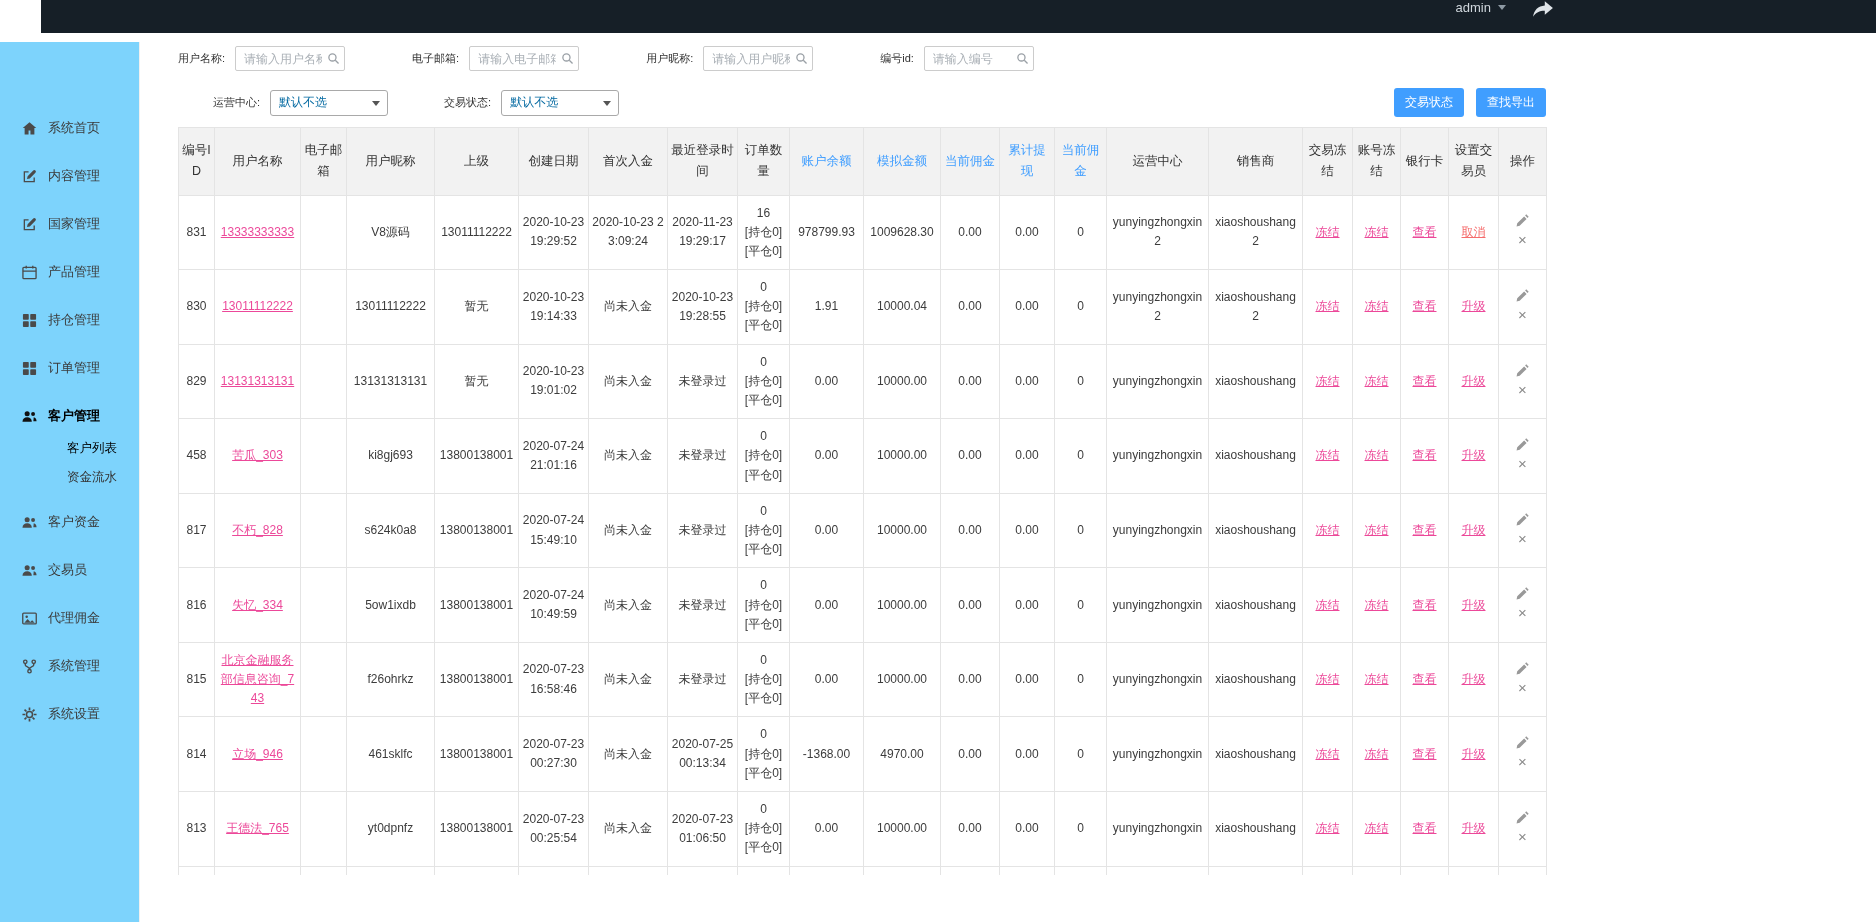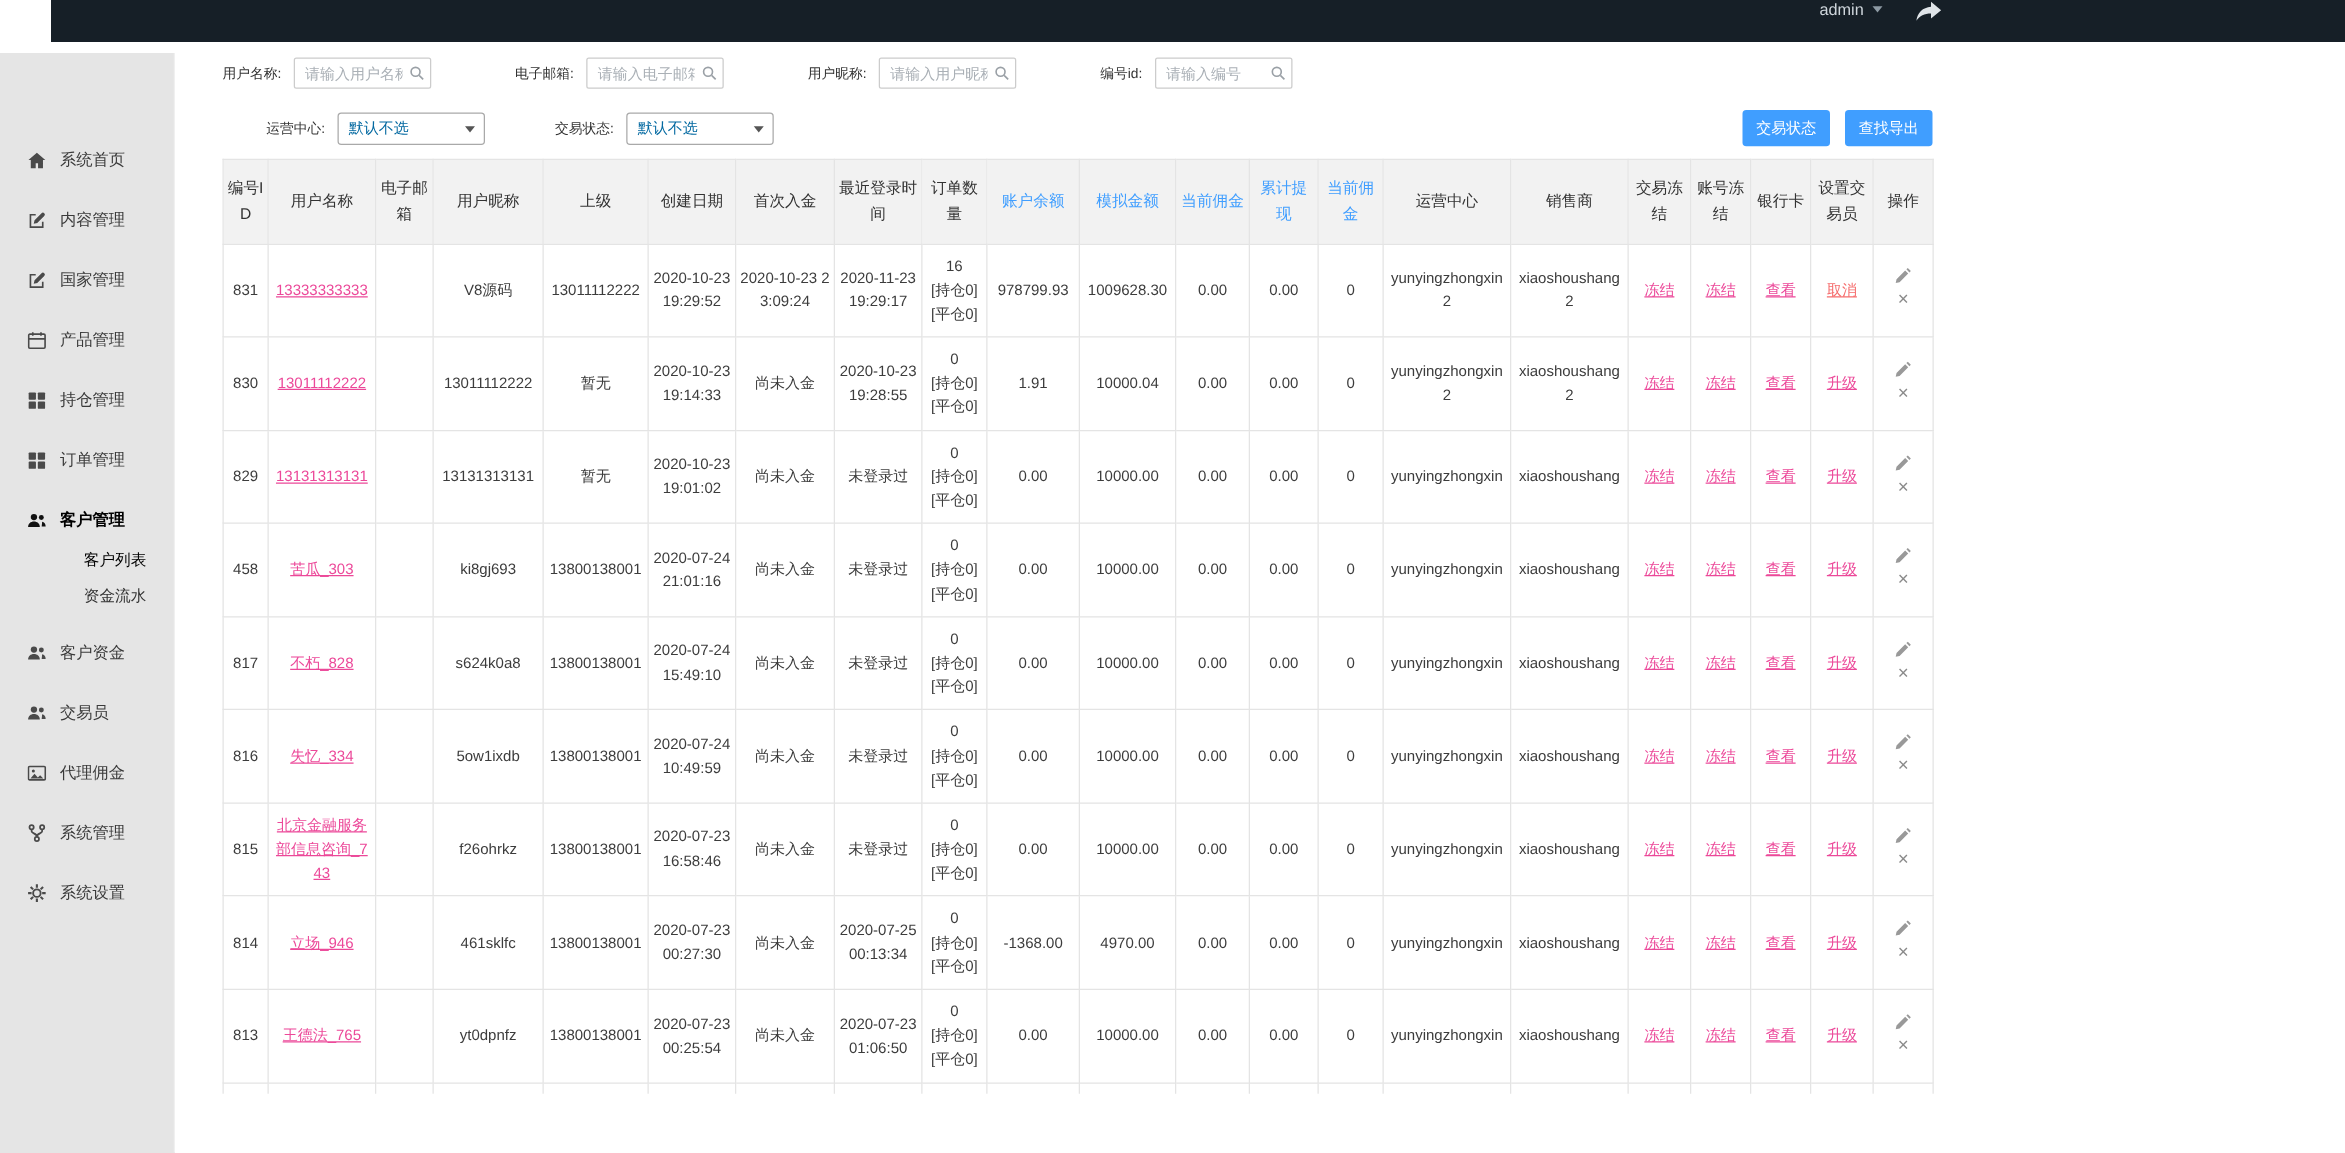--- a/index.html
+++ b/index.html
@@ -24,21 +24,21 @@
   }
   .caret-down {
     width: 0; height: 0; display: inline-block;
     border-left: 4px solid transparent; border-right: 4px solid transparent;
     border-top: 5px solid #8d99a3;
   }
   .nav-exit { color: #dfe4e8; display: flex; align-items: center; cursor: pointer; }
   
   .sidebar {
     position: fixed; top: 42px; left: 0; bottom: 0; width: 140px;
-    background: #e5e5e5; border-right: 1px solid #f0f0f0;
+    background: #7dd3fc; border-right: 1px solid #f0f0f0;
     padding-top: 62px; z-index: 10;
   }
   .side-item {
     display: flex; align-items: center; gap: 11px;
     padding: 15px 0 15px 22px;
     font-size: 13px; color: #3a3a3a; cursor: pointer;
   }
   .side-icon { color: #4a4a4a; display: flex; }
   .side-item.active .side-label { font-weight: bold; color: #000; }
   .side-item.active .side-icon { color: #111; }

